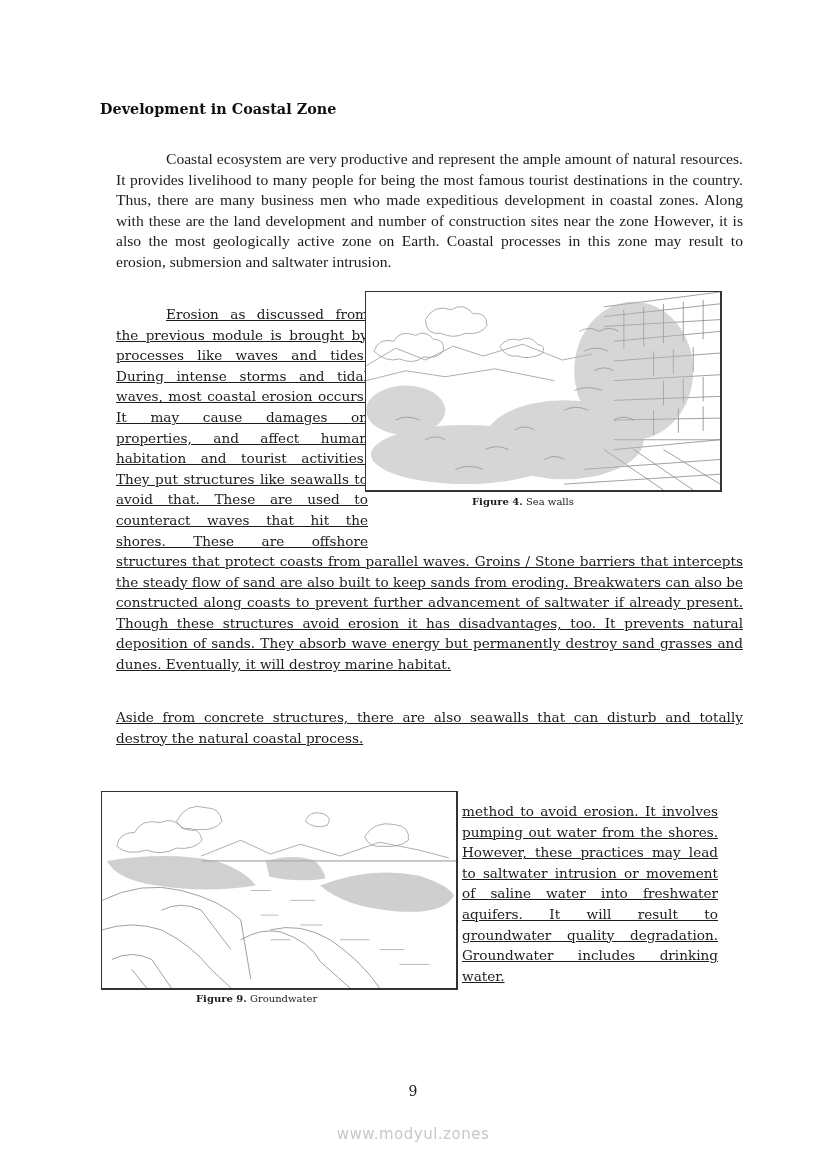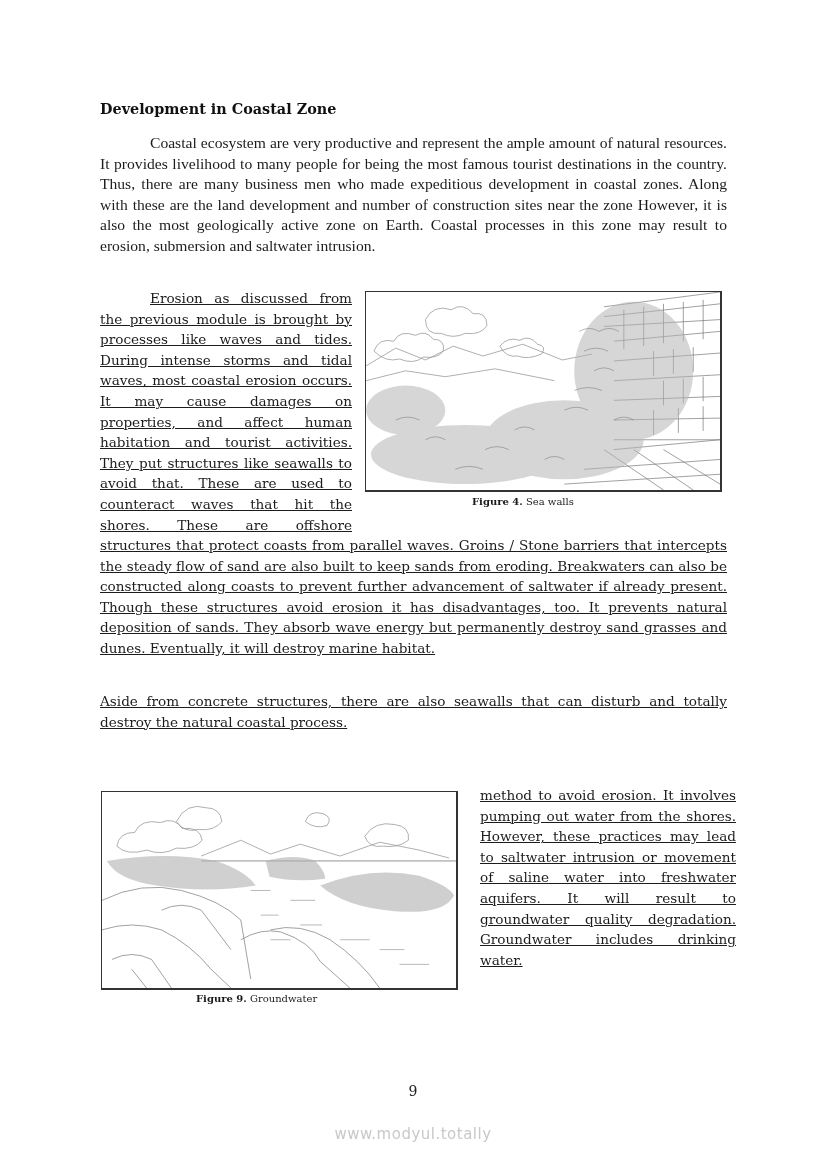--- a/index.html
+++ b/index.html
@@ -1,20 +1,20 @@
 <!DOCTYPE html>
 <html><head>
 <meta charset="utf-8">
 <style>
   html, body { margin: 0; padding: 0; background: #ffffff; }
   body { width: 826px; height: 1169px; position: relative; overflow: hidden; }
   .page { position: absolute; left: 0; top: 0; width: 682px; height: 1169px; background: #fff; color: #1a1a1a; }
   .body-text { font-family: "Liberation Serif", serif; font-size: 15.6px; line-height: 20.6px; text-align: justify; color: #1c1c1c; }
   .heading { position: absolute; left: 100px; top: 100px; font-family: "DejaVu Serif", serif; font-weight: bold; font-size: 14.4px; color: #111; }
-  .para { position: absolute; margin: 0; }
+  .para { position: absolute; margin: 16px; }
   .indent { text-indent: 50px; }
   .narrow { font-family: "DejaVu Serif", serif; font-size: 13.6px; line-height: 20.6px; text-align: justify; color: #1c1c1c; text-decoration: underline; }
   .lastline-justify { text-align-last: justify; }
   .figure-frame { position: absolute; border: 1.5px solid #333; border-right-width: 2px; border-bottom-width: 2px; background: #fff; box-sizing: border-box; overflow: hidden; }
   .figure-frame svg { width: 100%; height: 100%; display: block; }
   .caption { position: absolute; font-family: "DejaVu Serif", serif; font-size: 10px; color: #1a1a1a; white-space: nowrap; }
   .caption b { font-weight: bold; }
   .page-number { position: absolute; left: 0; width: 826px; top: 1083px; text-align: center; font-family: "DejaVu Serif", serif; font-size: 14px; color: #222; }
   .watermark { position: absolute; left: 0; width: 826px; top: 1125px; text-align: center; font-family: "DejaVu Sans", sans-serif; font-size: 15px; color: #c8c8c8; letter-spacing: 0.5px; }
 </style>
@@ -93,17 +93,17 @@
         <path d="M170 140 q30 -8 60 10 q30 20 50 49"></path>
         <path d="M10 170 q20 -10 40 0 l20 29 M30 180 l15 19"></path>
       </g>
     </svg>
   </div>
   <div class="caption" style="left:196px; top:993px;">
     <b>Figure 9.</b>
     <span>Groundwater</span>
   </div>
 
-  <p class="para narrow" style="left:480px; top:785px; width:256px;">method to avoid erosion. It involves pumping out water from the shores. However, these practices may lead to saltwater intrusion or movement of saline water into freshwater aquifers. It will result to groundwater quality degradation. Groundwater includes drinking water.</p>
+  <p class="para narrow" style="left:446px; top:785px; width:256px;">method to avoid erosion. It involves pumping out water from the shores. However, these practices may lead to saltwater intrusion or movement of saline water into freshwater aquifers. It will result to groundwater quality degradation. Groundwater includes drinking water.</p>
 
   <div class="page-number">9</div>
-  <div class="watermark">www.modyul.totally</div>
+  <div class="watermark">www.modyul.zones</div>
 </div>
 
 </body></html>

